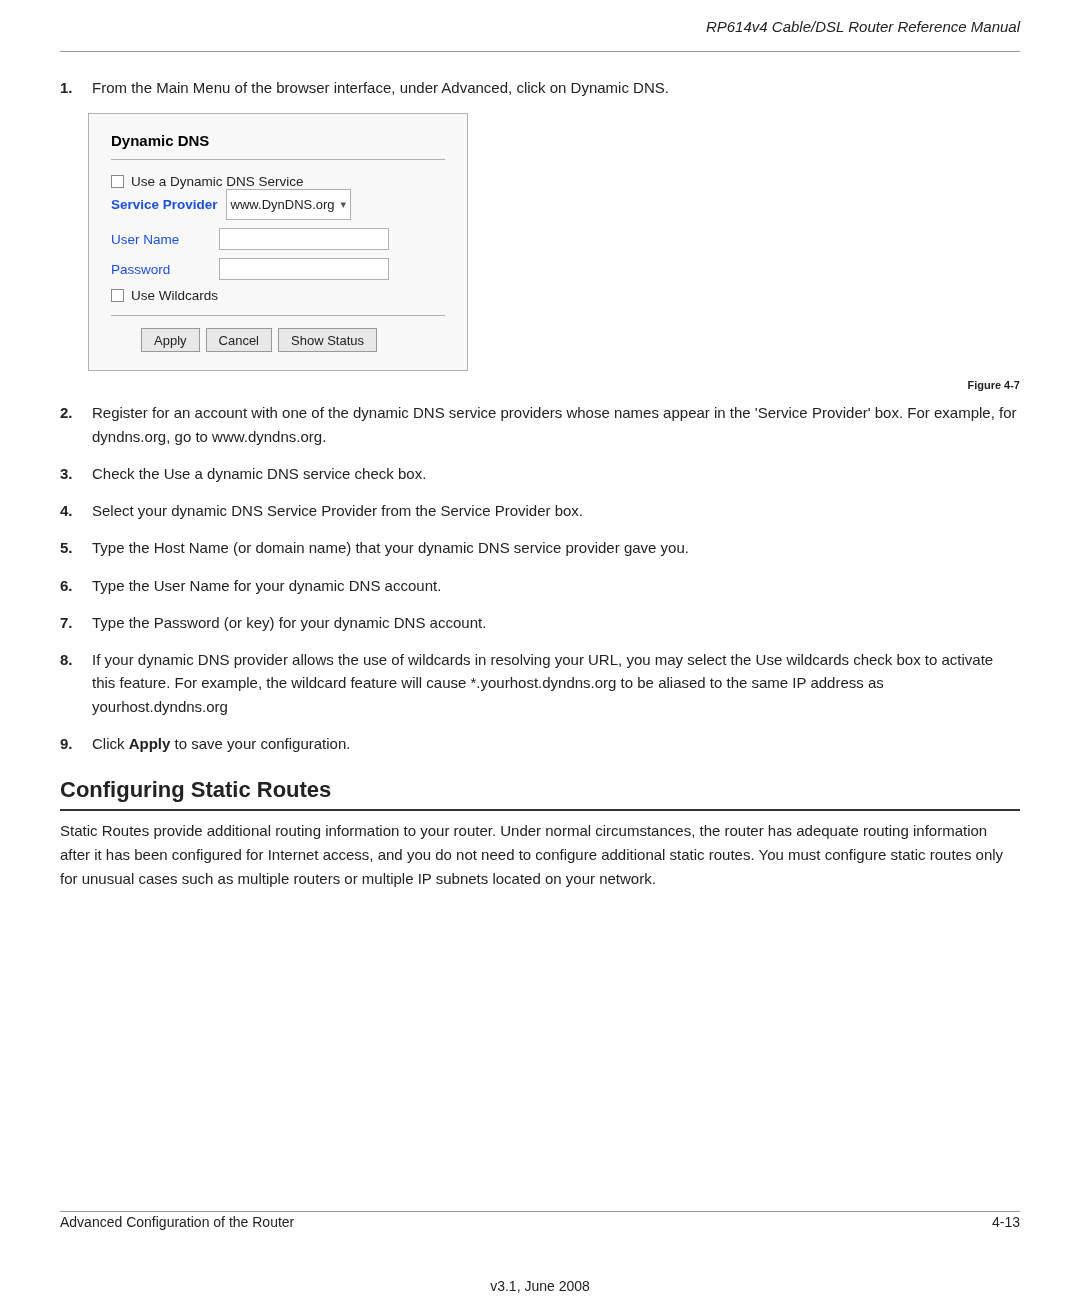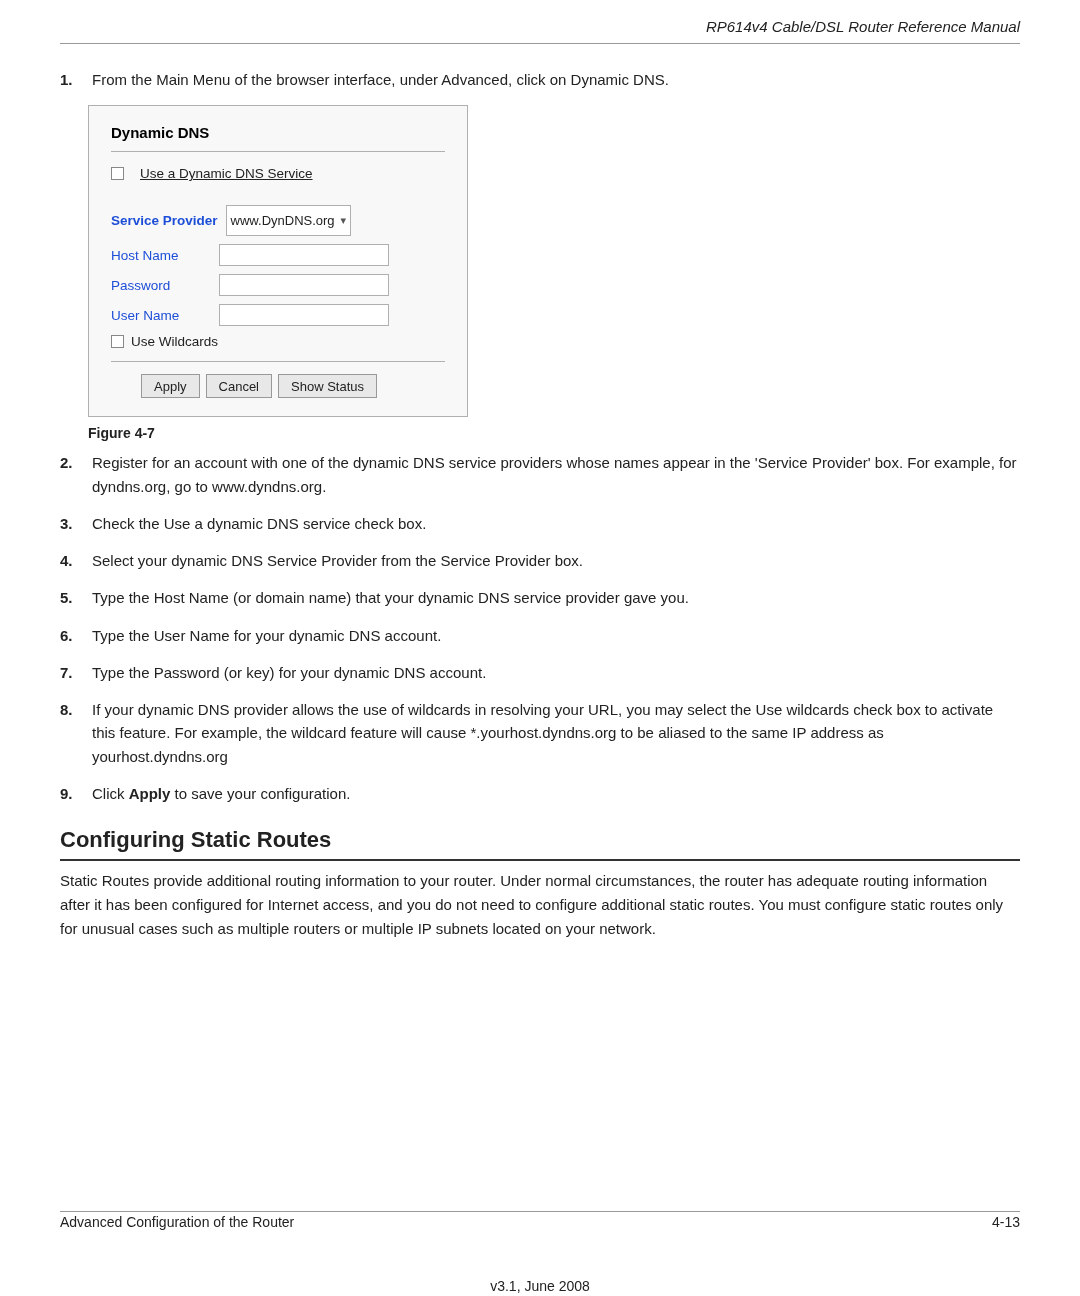--- a/index.html
+++ b/index.html
@@ -19,21 +19,21 @@
       padding: 0 60px 60px 60px;
       display: flex;
       flex-direction: column;
     }
 
     
     .page-header {
       display: flex;
       justify-content: flex-end;
       align-items: center;
-      padding: 18px 0 8px 0;
+      padding: 18px 0 16px 0;
       border-bottom: 1.5px solid #999;
       margin-bottom: 24px;
     }
     .page-header-title {
       font-style: italic;
       font-size: 15px;
       color: #222;
     }
 
     
@@ -79,23 +79,22 @@
       margin-bottom: 10px;
     }
     .dns-divider {
       border: none;
       border-top: 1px solid #b0b0b0;
       margin: 8px 0 14px 0;
     }
     .dns-checkbox-row {
       display: flex;
       align-items: center;
-      gap: 16px;
-      margin-bottom: 24px;
-      text-decoration: underline;
+      gap: 7px;
+      margin-bottom: 0;
     }
     .dns-checkbox {
       width: 13px;
       height: 13px;
       border: 1px solid #888;
       background: #fff;
       display: inline-block;
       flex-shrink: 0;
     }
     .dns-field-row {
@@ -159,23 +158,24 @@
       border: 1px solid #999;
       background: #e8e8e8;
       padding: 3px 12px;
       font-size: 13px;
       cursor: pointer;
       color: #222;
       height: 24px;
     }
     .figure-caption {
       font-weight: bold;
-      font-size: 14px;
+      font-size: 11px;
       margin-top: 8px;
       margin-left: 0;
+      text-align: right;
     }
 
     
     .section-heading {
       font-size: 22px;
       font-weight: bold;
       margin: 22px 0 8px 0;
       padding-bottom: 6px;
       border-bottom: 2px solid #333;
     }
@@ -236,35 +236,31 @@
         
         <div class="dns-field-row">
           <span class="dns-field-label bold">Service Provider</span>
           <div class="dns-select-box">
             <span class="dns-select-text">www.DynDNS.org</span>
             <span class="dns-select-arrow">▾</span>
           </div>
         </div>
 
         
+
+        
         <div class="dns-field-row">
-          <span class="dns-field-label">Host Name</span>
+          <span class="dns-field-label">User Name</span>
           <input class="dns-field-input" type="text" value="" style="">
         </div>
 
         
         <div class="dns-field-row">
           <span class="dns-field-label">Password</span>
           <input class="dns-field-input" type="password" value="" style="">
-        </div>
-
-        
-        <div class="dns-field-row">
-          <span class="dns-field-label">User Name</span>
-          <input class="dns-field-input" type="text" value="" style="">
         </div>
 
         
         <div class="dns-wildcards-row">
           <span class="dns-checkbox"></span>
           <span>Use Wildcards</span>
         </div>
 
         <hr class="dns-bottom-divider">
 

